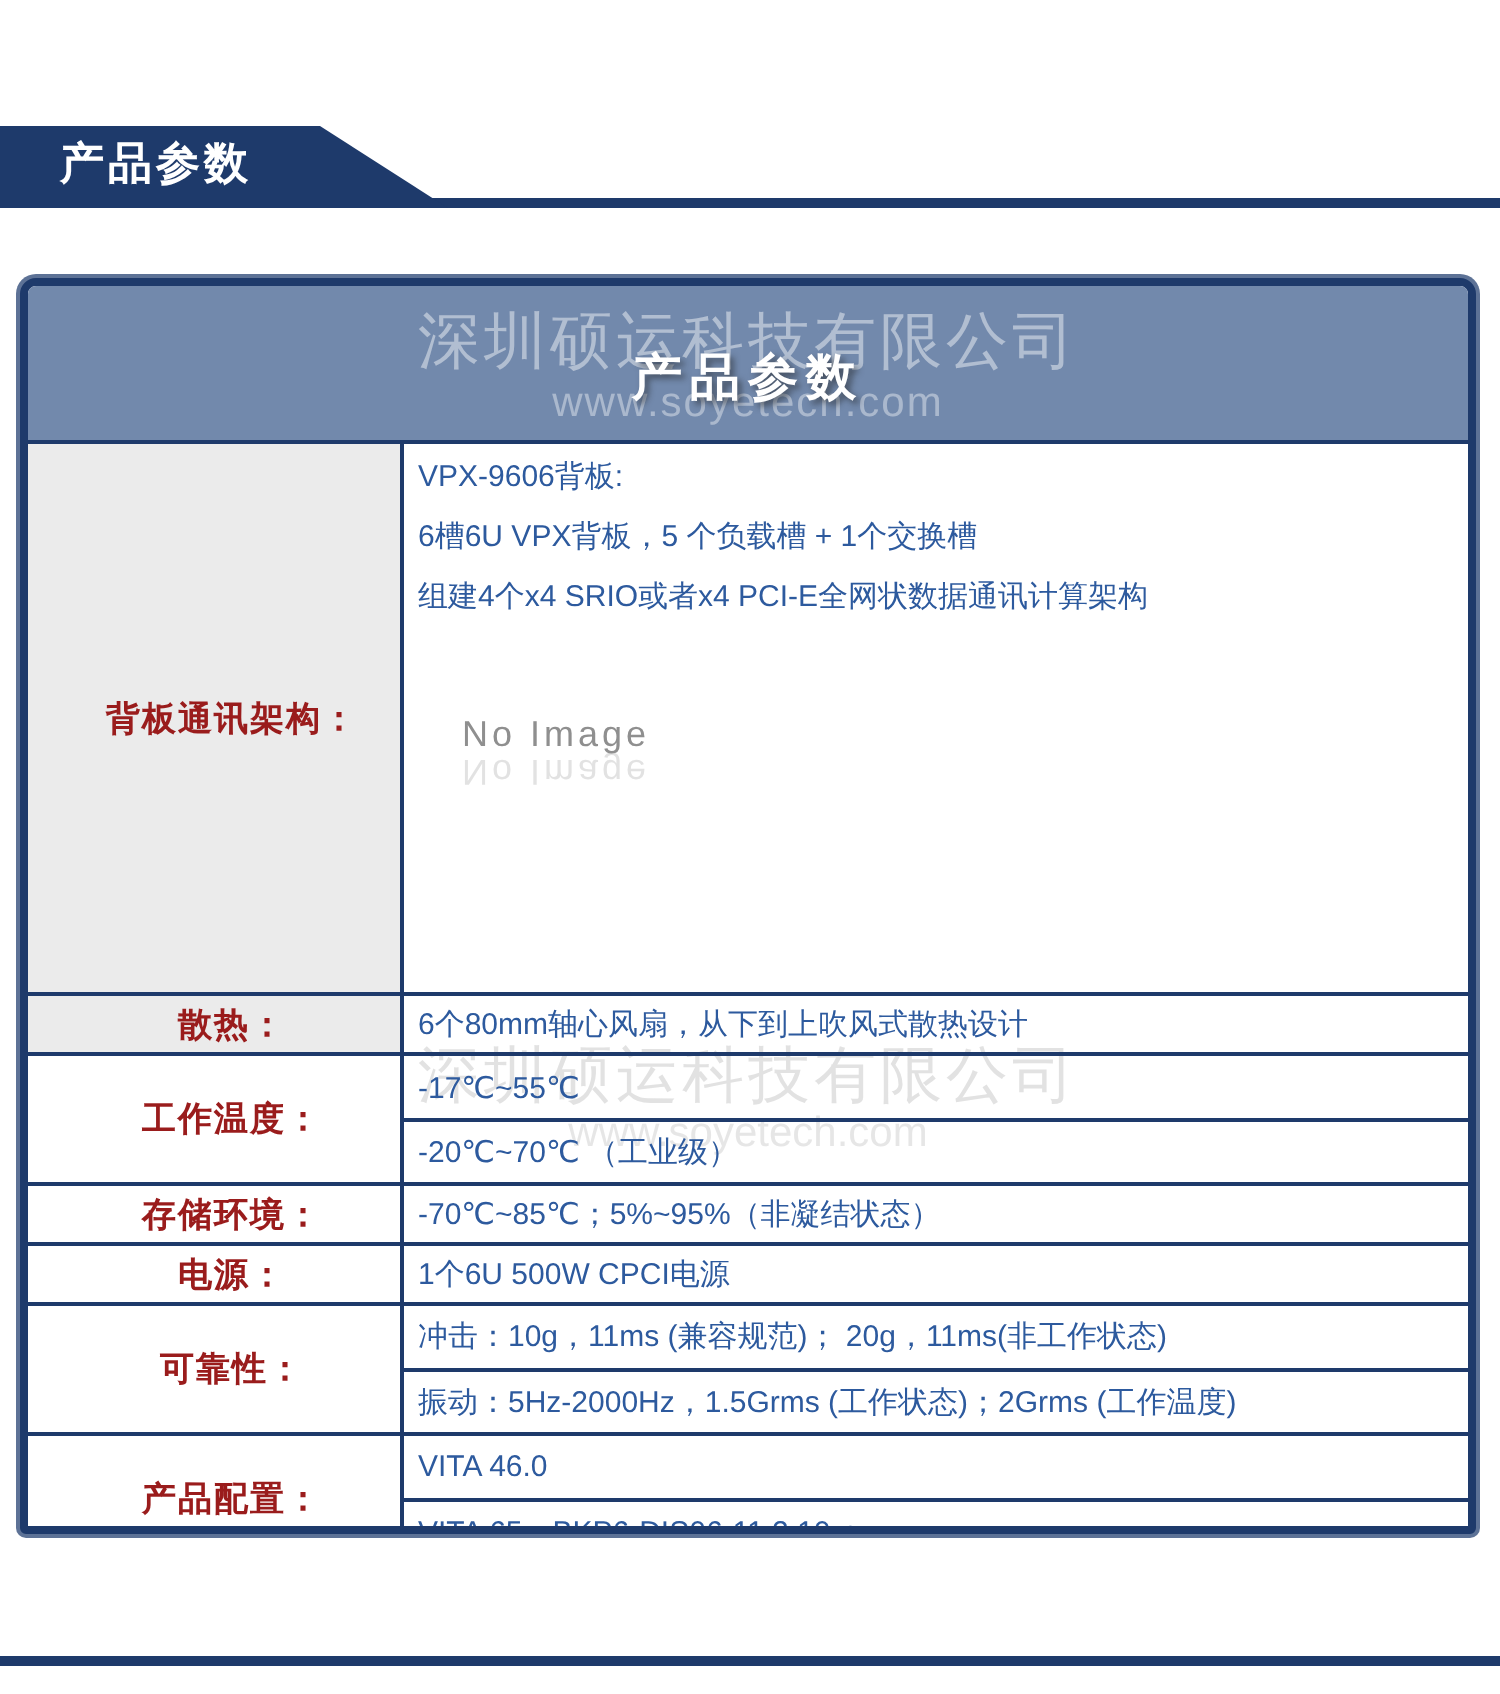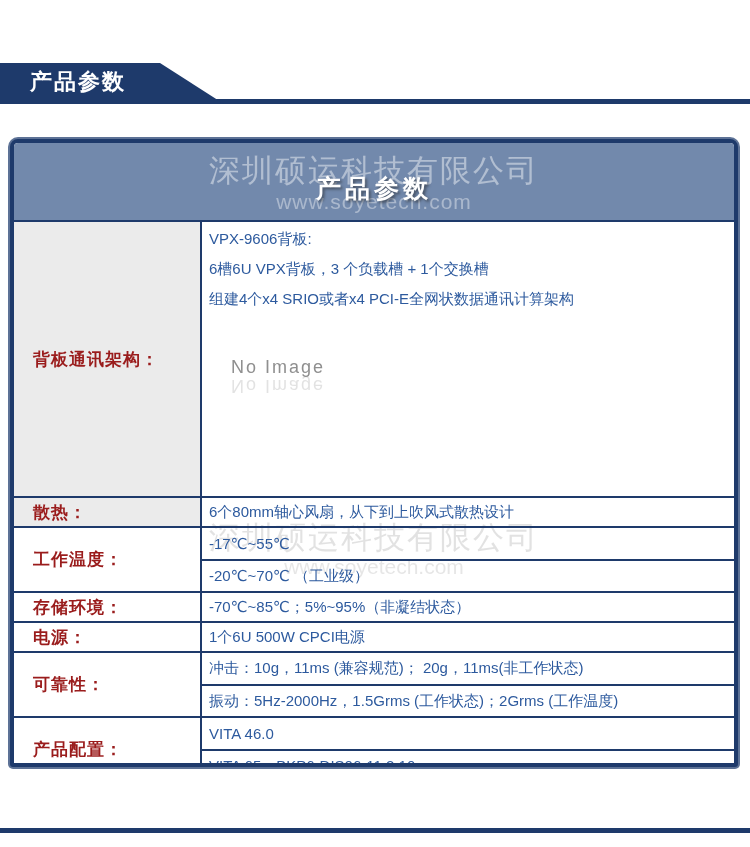--- a/index.html
+++ b/index.html
@@ -61,21 +61,21 @@
   .body-wm .l2 { display:block; font-size:21px; color:rgba(150,150,150,0.24); }
 
   
   table.spec {
     position:relative; z-index:1;
     width:100%; border-collapse:collapse; border-style:hidden;
     table-layout:fixed;
   }
   table.spec td { border:2px solid #1e3a6b; background:transparent; }
   td.lbl {
-    width:166px; text-align:left; vertical-align:middle;
+    width:166px; text-align:center; vertical-align:middle;
     color:#9a1c1c; font-weight:bold; font-size:17px; letter-spacing:1px;
     background:#ffffff;
     padding-left:19px;
   }
   td.lbl.gray { background:#ebebeb; }
   td.val {
     color:#2d5a9e; font-size:15px; padding:2px 7px; vertical-align:middle;
     white-space:nowrap; overflow:hidden;
   }
   td.val.top { vertical-align:top;margin-top:24px; }
@@ -108,21 +108,21 @@
     <span class="l1">深圳硕运科技有限公司</span>
     <span class="l2">www.soyetech.com</span>
   </div>
 
   <table class="spec">
     <tbody>
         <tr>
       <td class="lbl gray" style="height:272px">背板通讯架构：</td>
       <td class="val top">
         <div class="ln">VPX-9606背板:</div>
-        <div class="ln">6槽6U VPX背板，3 个负载槽 + 1个交换槽</div>
+        <div class="ln">6槽6U VPX背板，5 个负载槽 + 1个交换槽</div>
         <div class="ln">组建4个x4 SRIO或者x4 PCI-E全网状数据通讯计算架构</div>
         <div class="noimg">
           <span class="nmain">No Image</span>
           <span class="nrefl">No Image</span>
         </div>
       </td>
     </tr>
     <tr>
       <td class="lbl gray" style="height:26px">散热：</td>
       <td class="val">6个80mm轴心风扇，从下到上吹风式散热设计</td>

